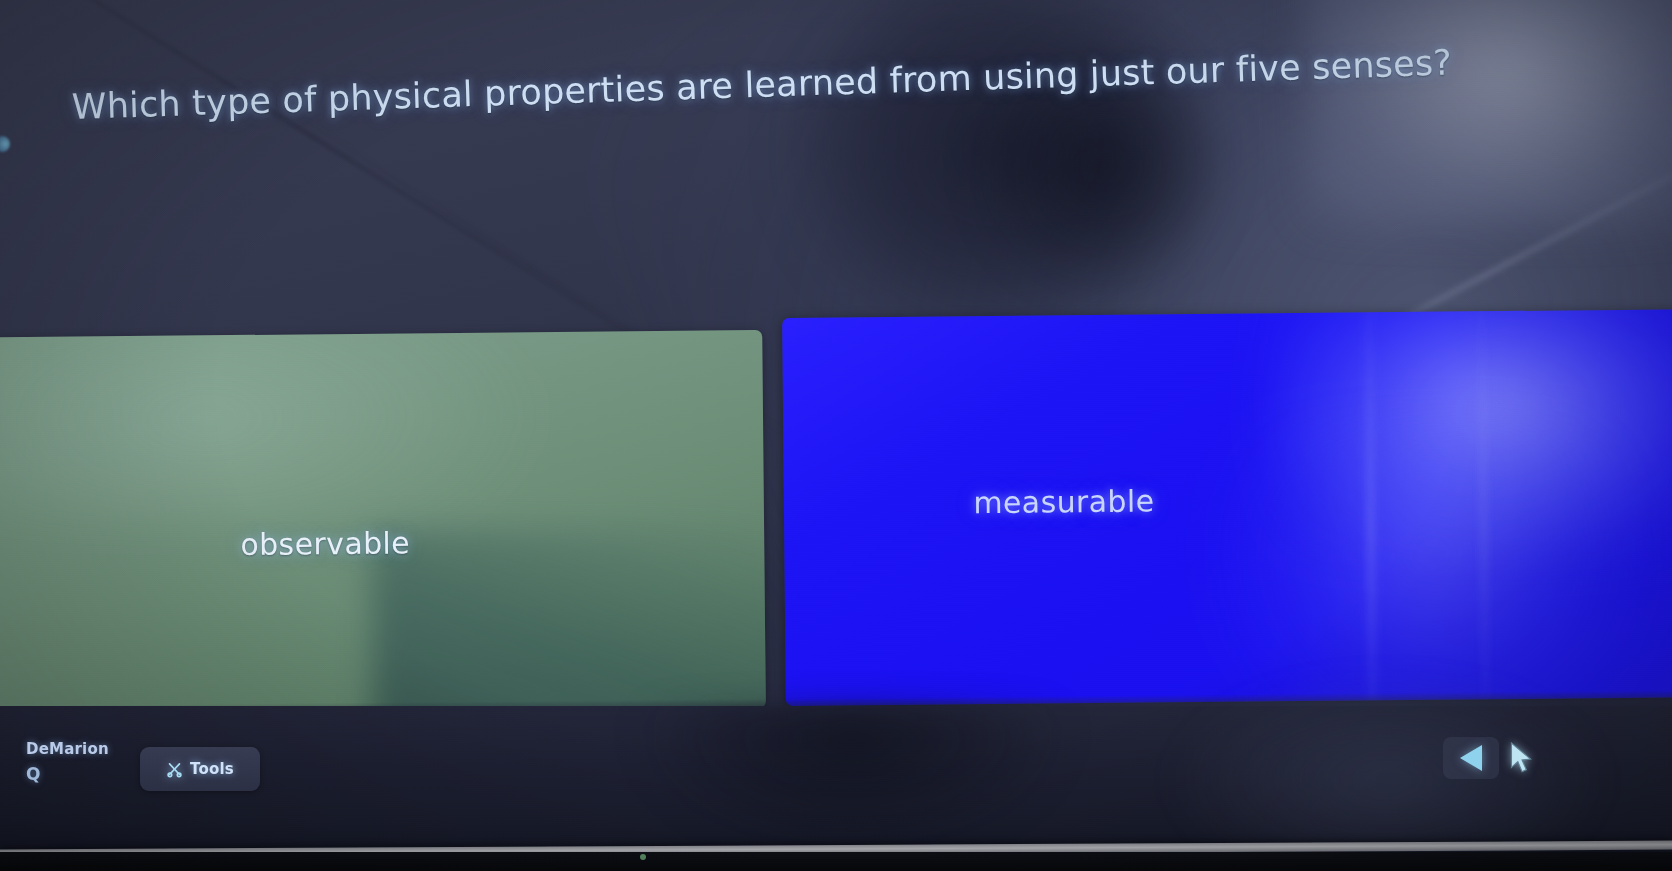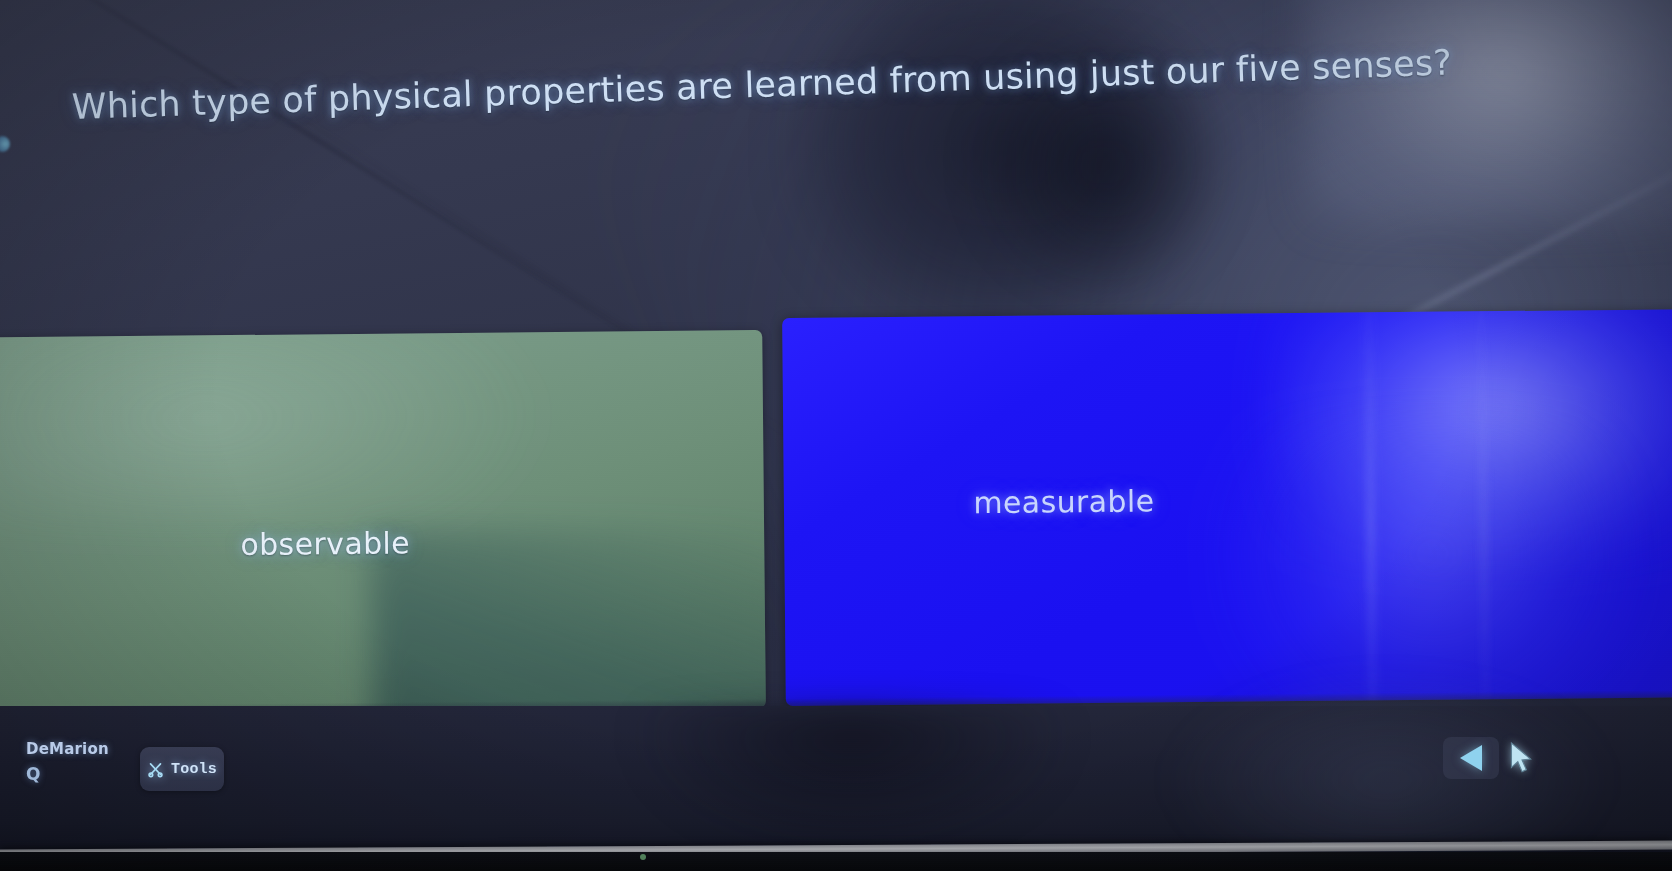--- a/index.html
+++ b/index.html
@@ -322,31 +322,30 @@
     font-size: 17px;
     font-weight: bold;
     text-shadow: 0 0 6px rgba(130,170,230,0.50);
     line-height: 1.0;
   }
 
   #tools-button {
     position: absolute;
     left: 140px;
     top: 747px;
-    width: 84px;
+    width: 120px;
     height: 44px;
     border-radius: 9px;
     background: linear-gradient(180deg, rgba(78,84,112,0.55) 0%, rgba(60,66,92,0.55) 100%);
     display: flex;
     align-items: center;
     justify-content: center;
     gap: 7px;
     z-index: 6;
     box-shadow: 0 1px 5px rgba(0,0,0,0.35);
-    font-family: Liberation Mono, monospace;
   }
   #tools-icon {
     width: 17px;
     height: 17px;
     display: block;
     filter: drop-shadow(0 0 5px rgba(150,200,245,0.65));
   }
   #tools-label {
     color: #cfe2f7;
     font-size: 15px;

